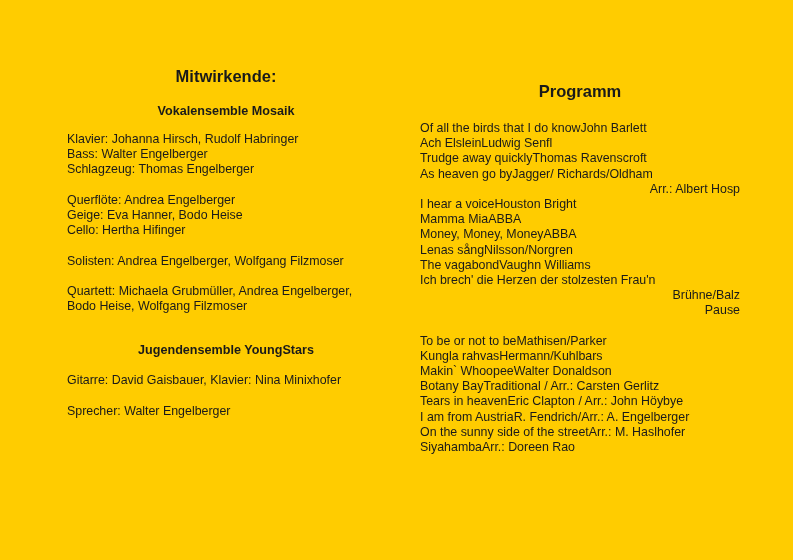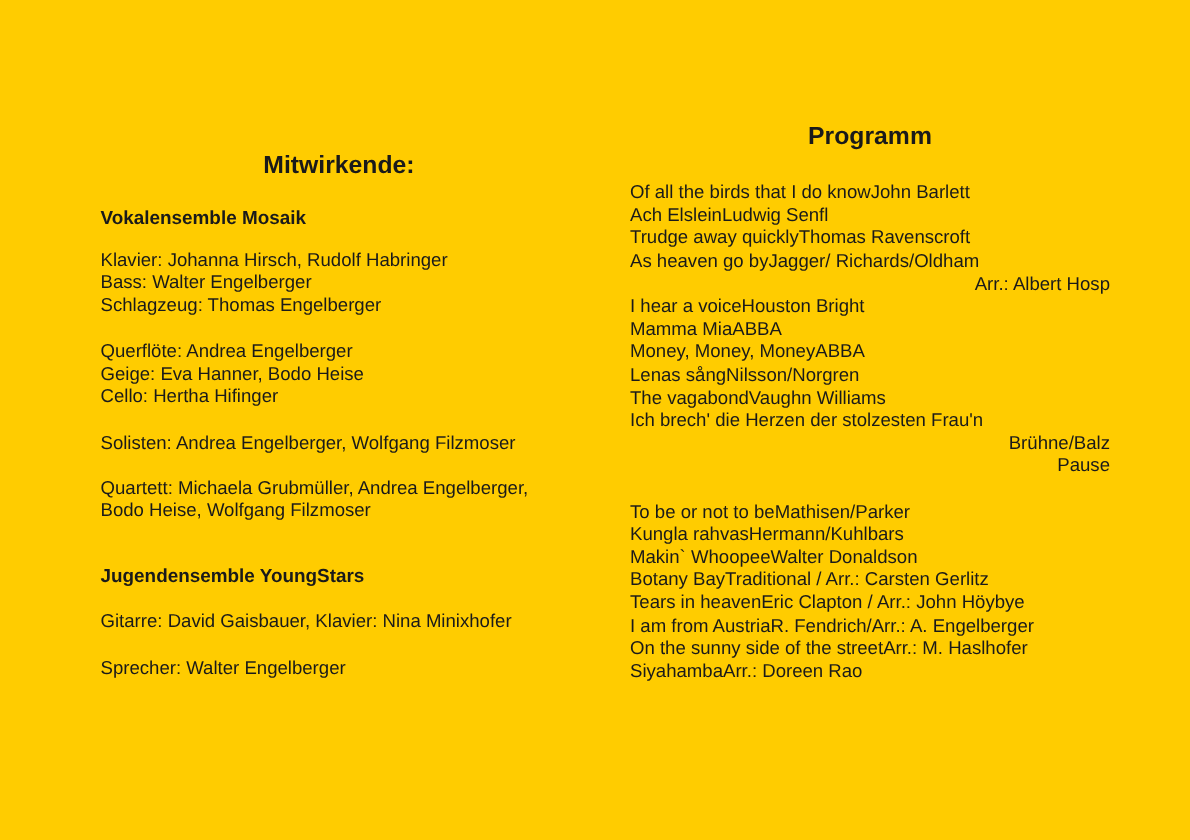--- a/index.html
+++ b/index.html
@@ -14,41 +14,41 @@
       font-family: "Liberation Sans", sans-serif;
       font-size: 12.4px;
       position: relative;
       overflow: hidden;
     }
     .col-left {
       position: absolute;
       left: 67px;
       top: 66px;
       width: 318px;
-      margin-top: 34px;
     }
     .col-right {
       position: absolute;
       left: 420px;
       top: 66px;
       width: 320px;
       margin-top: 15px;
     }
     .main-title {
       font-size: 16.5px;
       text-align: center;
       height: 20px;
       line-height: 20px;
       margin: 0;
     }
     .col-left .main-title {
       font-weight: bold;
     }
     .section-title {
       font-weight: bold;
+      text-align: center;
       font-size: 12.6px;
       line-height: 15px;
       margin: 0;
     }
     .line {
       line-height: 15.2px;
       height: 15.2px;
       white-space: nowrap;
     }
     .gap {

